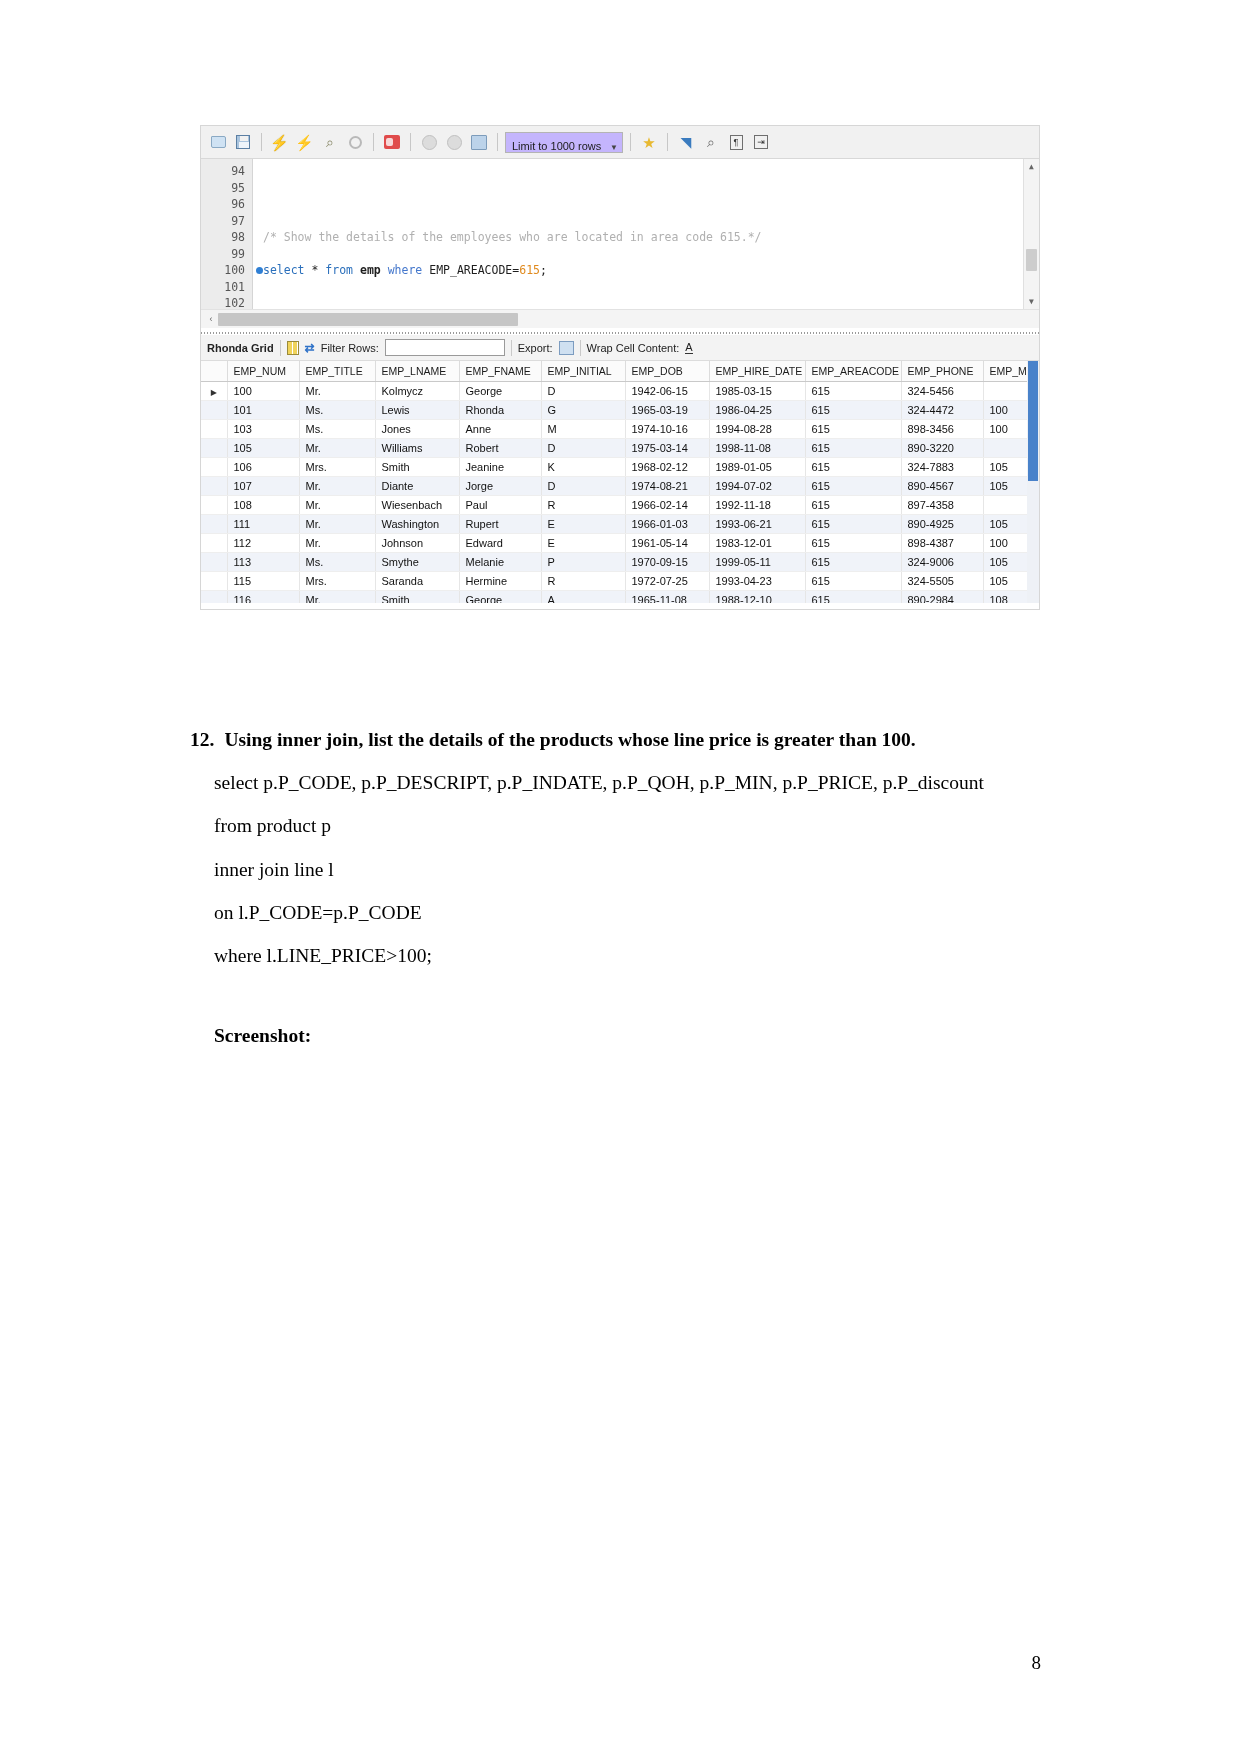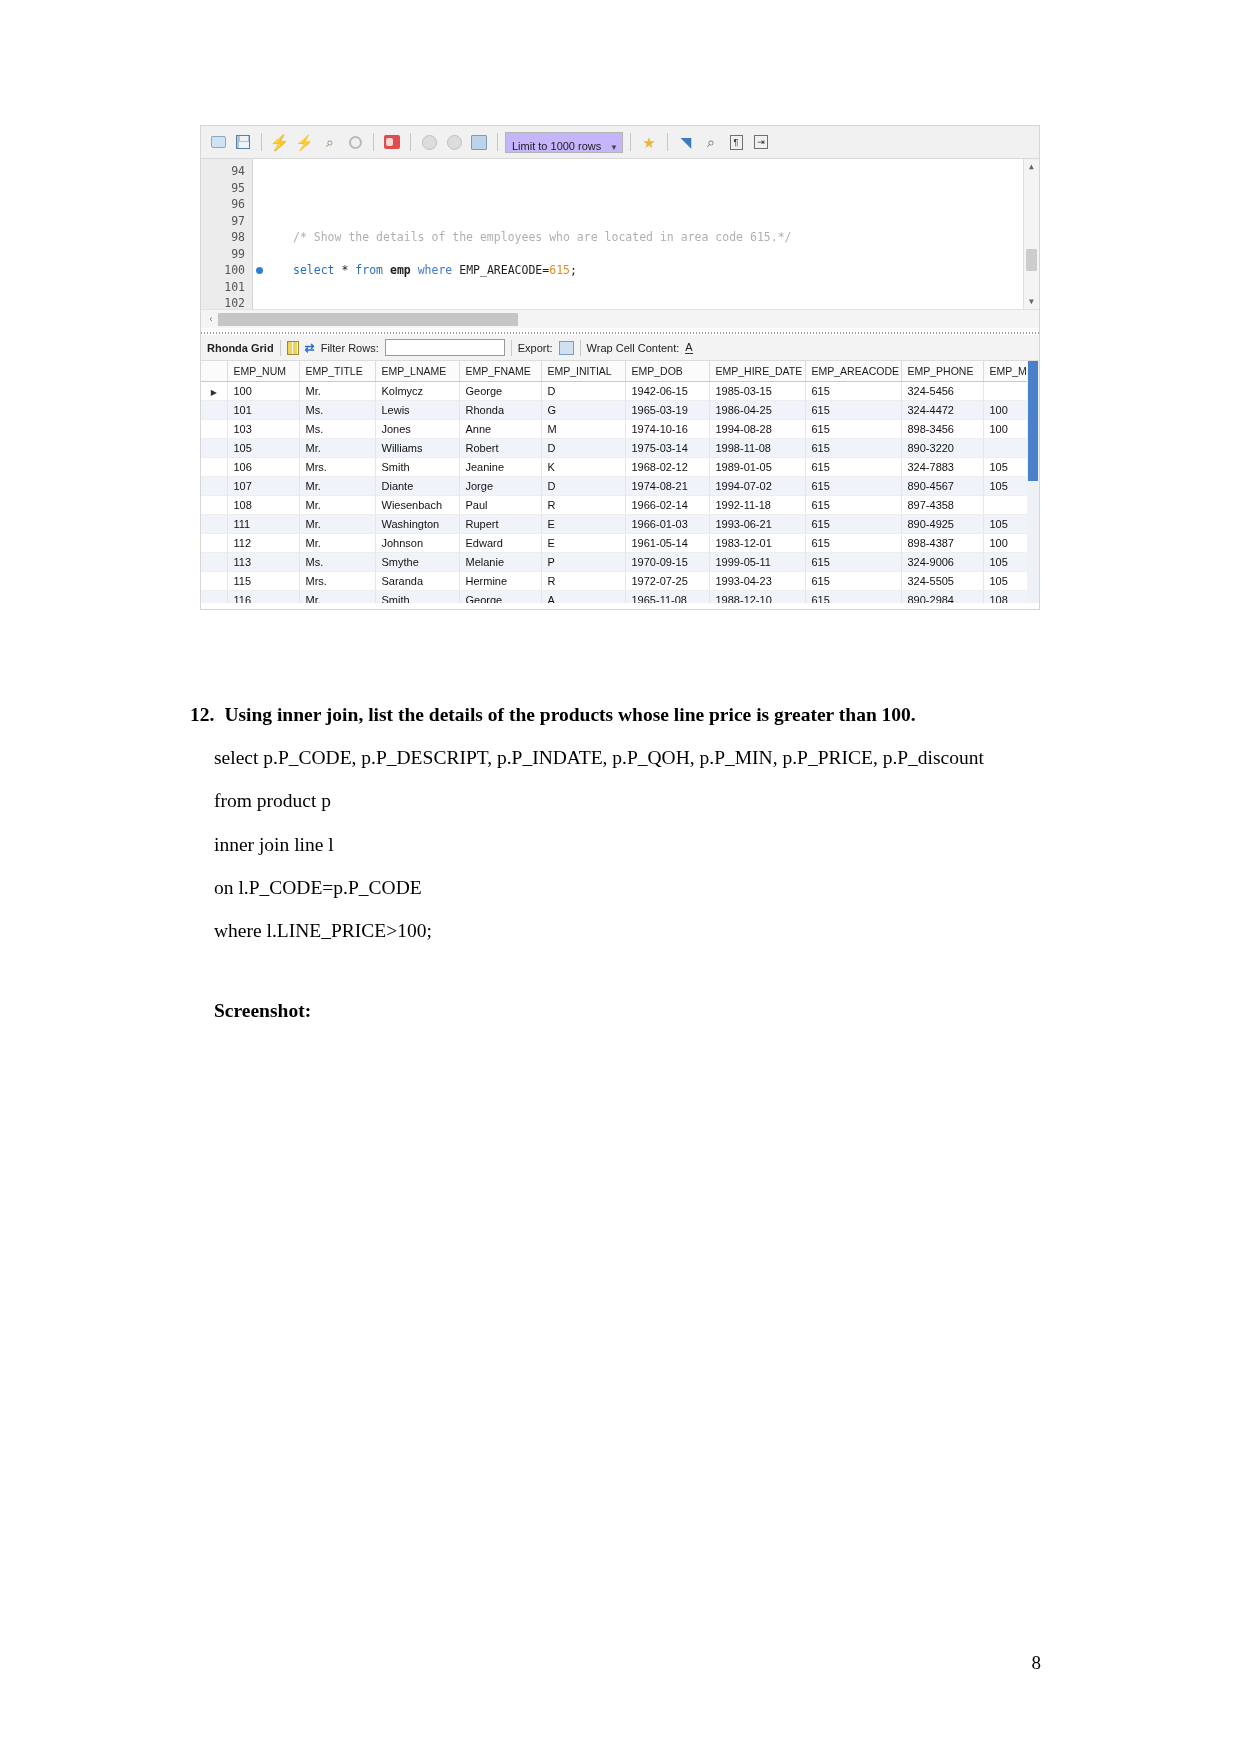--- a/index.html
+++ b/index.html
@@ -76,21 +76,20 @@
   .ic-wrap { width:14px;height:14px;border:1px solid #6f6f6f;font-size:9px;color:#333;display:flex;align-items:center;justify-content:center; }
 
   
   .wb-editor {
     position: relative;
     height: 150px;
     background: #ffffff;
     display: flex;
     font-family: "DejaVu Sans Mono", monospace;
     font-size: 11.5px;
-    gap: 30px;
   }
   .gutter {
     width: 52px;
     background: #ececec;
     border-right: 1px solid #d5d5d5;
     text-align: right;
     padding-top: 4px;
     color: #555;
     flex: 0 0 auto;
   }
@@ -177,21 +176,21 @@
   table.grid tr.odd td { background:#ffffff; }
   table.grid tr.even td { background:#f0f3f9; }
   td.rowmark, th.rowmark { width: 26px; text-align:center; padding:3px 2px; }
   .caret-right { font-size:8px; color:#333; }
 
   .grid-vscroll {
     position:absolute; right:0; top:0; bottom:0; width:12px; background:#eef1f6;
   }
   .grid-vthumb { position:absolute; right:1px; top:0; width:10px; height:120px; background:#2b6fc2; opacity:.85; }
   .q-block {
-    position:absolute; left:190px; top:702px; width:870px;
+    position:absolute; left:190px; top:727px; width:870px;
     font-family: "Liberation Serif", serif;
     font-size: 19.5px; color:#000;
   }
   .q-head {
     font-weight: bold; font-size: 19.5px; line-height: 1.33;
     display: flex; gap: 10px;
   }
   .q-num { flex:0 0 auto; }
   .q-text { flex:1 1 auto; }
   .sql-line {

